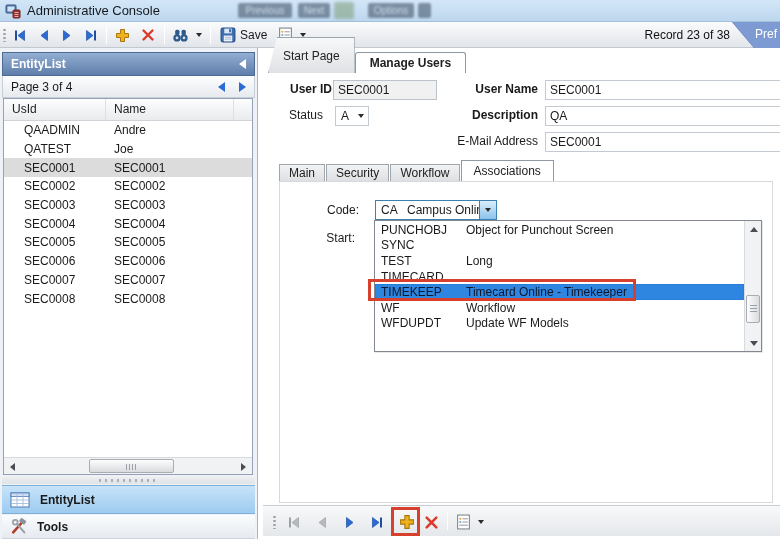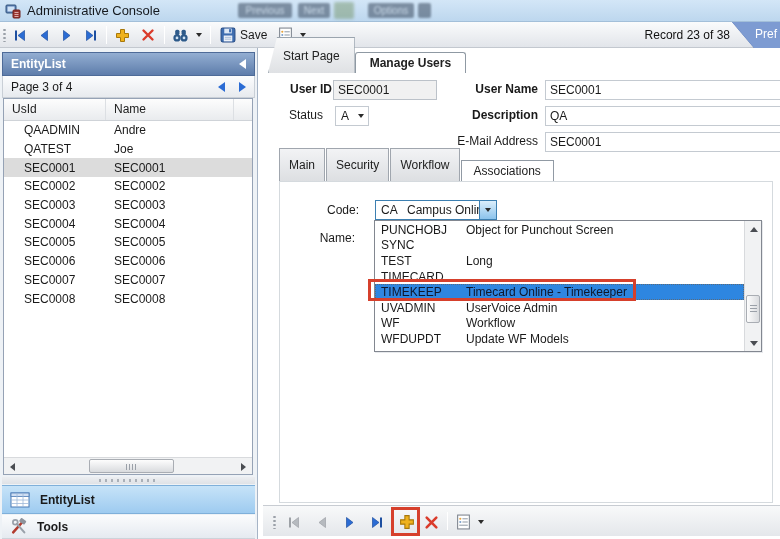--- a/index.html
+++ b/index.html
@@ -90,21 +90,21 @@
     padding:2px 4px 0 4px; white-space:pre; overflow:hidden; }
   .tbox.readonly { background:#f1f1f1; border-color:#bcc2c9; }
   .combo { position:absolute; height:20px; background:#fff; border:1px solid #c4cad1;
     display:flex; align-items:center; }
   .combo .cval { padding:0 3px 0 5px; white-space:pre; overflow:hidden; flex:1; }
   .combo .cbtn { width:14px; height:100%; display:flex; align-items:center; justify-content:center; }
   .combo.focus { border:1px solid #3c7fb1; }
   .combo.focus .cbtn { width:17px; background:linear-gradient(#dbeefb,#8bc3ec); border-left:1px solid #3c7fb1; }
 
   .subtabs { position:absolute; left:17px; top:112px; height:21px; display:flex; align-items:flex-end; }
-  .subtab { display:flex; align-items:center; padding:16px 9px; color:#222; }
+  .subtab { display:flex; align-items:center; padding:0 9px; color:#222; }
   .subtab.inactive { height:17px; background:linear-gradient(#f2f3f5,#dddfe2);
     border:1px solid #a0a6ae; border-bottom:none; margin-right:1px; }
   .subtab.active { height:21px; background:#fff; border:1px solid #919aa4; border-bottom:none; z-index:2; padding:0 12px; }
   .tabpage { position:absolute; left:17px; top:133px; width:494px; height:322px;
     background:#fff; border:1px solid #d5dade; }
 
   .listbox { position:absolute; left:112px; top:172px; width:388px; height:132px;
     background:#fff; border:1px solid #828790; box-shadow:1px 1px 0 #e7e9ec; }
   .lb-rows { position:absolute; left:0; top:1px; right:17px; }
   .lb-row { display:flex; height:15.6px; align-items:center; padding-left:6px; }
@@ -362,45 +362,41 @@
     <div class="tabpage"></div>
 
     <span class="flabel" style="left:42px;top:155px;width:55px">Code:</span>
     <div class="combo focus" style="left:113px;top:152px;width:122px;z-index:5">
       <span class="cval">CA   Campus Onlin</span>
       <span class="cbtn">
           <span class="caret-down"></span>
         </span>
     </div>
 
-    <span class="flabel" style="left:40px;top:183px;width:53px">Name:</span>
+    <span class="flabel" style="left:40px;top:183px;width:53px">Start:</span>
     <div class="listbox">
       <div class="lb-rows">
           <div class="lb-row">
           <span class="code">PUNCHOBJ</span>
           <span class="desc">Object for Punchout Screen</span>
         </div>
           <div class="lb-row">
           <span class="code">SYNC</span>
           <span class="desc"></span>
         </div>
           <div class="lb-row">
           <span class="code">TEST</span>
           <span class="desc">Long</span>
         </div>
           <div class="lb-row">
           <span class="code">TIMECARD</span>
         </div>
           <div class="lb-row selected">
           <span class="code">TIMEKEEP</span>
           <span class="desc">Timecard Online - Timekeeper</span>
-        </div>
-          <div class="lb-row">
-          <span class="code">UVADMIN</span>
-          <span class="desc">UserVoice Admin</span>
         </div>
           <div class="lb-row">
           <span class="code">WF</span>
           <span class="desc">Workflow</span>
         </div>
           <div class="lb-row">
           <span class="code">WFDUPDT</span>
           <span class="desc">Update WF Models</span>
         </div>
         </div>

